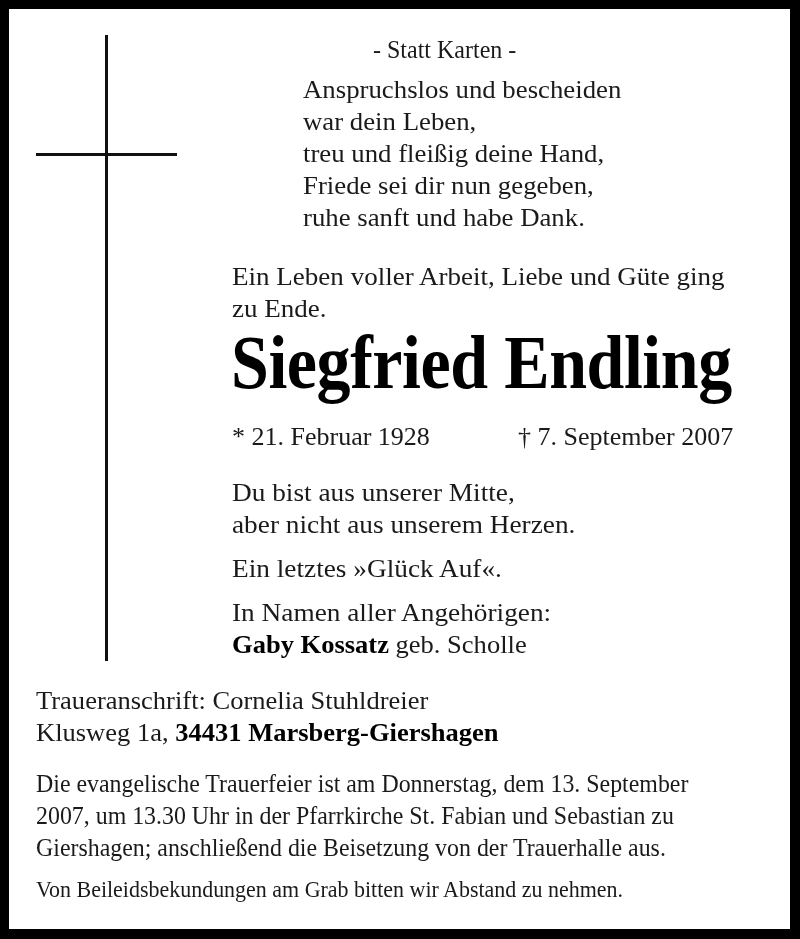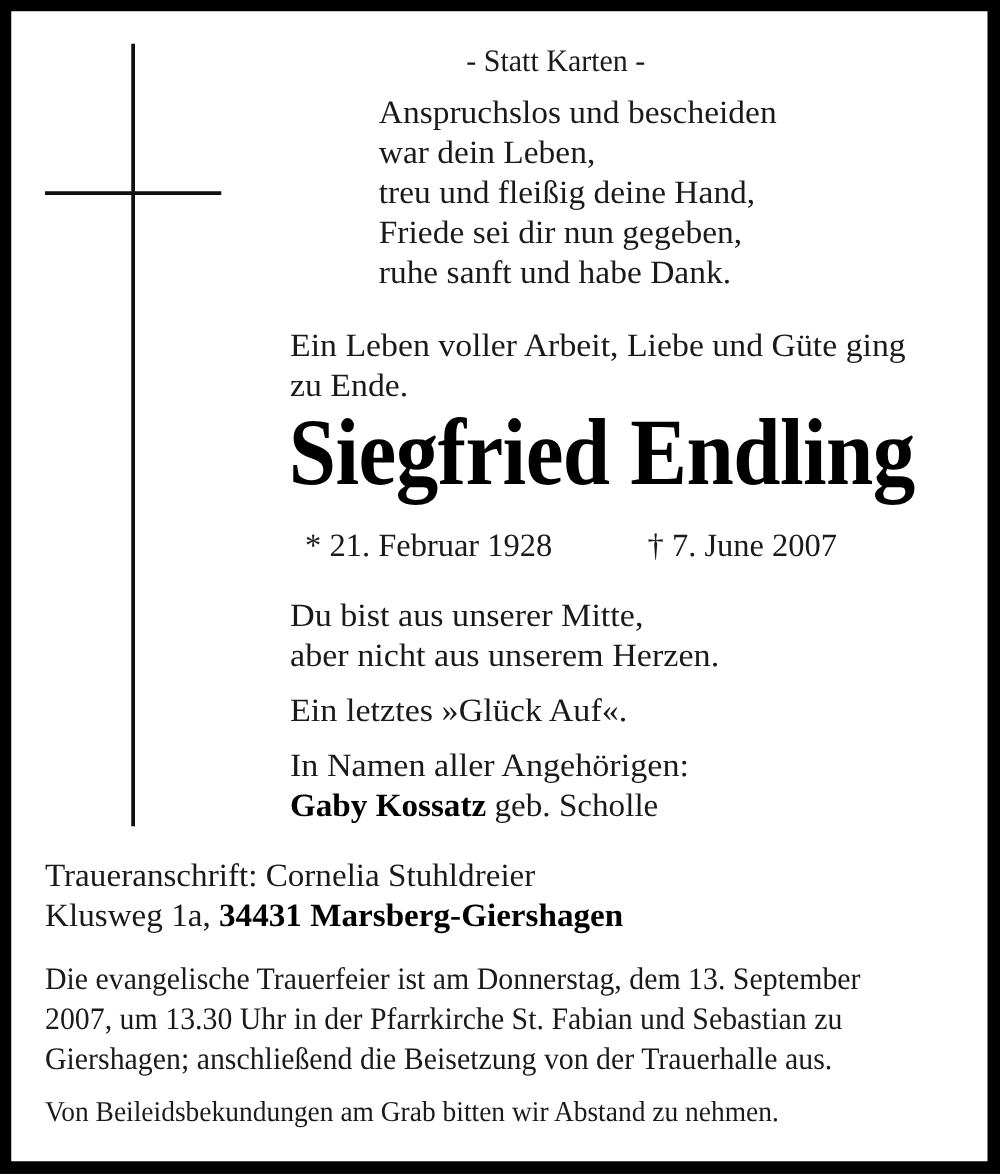--- a/index.html
+++ b/index.html
@@ -77,22 +77,22 @@
 <div class="line txt26" style="left:303px; top:109px; transform:scaleX(1.03);">war dein Leben,</div>
 <div class="line txt26" style="left:303px; top:141px; transform:scaleX(1.03);">treu und fleißig deine Hand,</div>
 <div class="line txt26" style="left:303px; top:173px; transform:scaleX(1.03);">Friede sei dir nun gegeben,</div>
 <div class="line txt26" style="left:303px; top:205px; transform:scaleX(1.03);">ruhe sanft und habe Dank.</div>
 
 <div class="line txt26" style="left:232px; top:264px; transform:scaleX(1.04);">Ein Leben voller Arbeit, Liebe und Güte ging</div>
 <div class="line txt26" style="left:232px; top:296px; transform:scaleX(1.04);">zu Ende.</div>
 
 <div class="name">Siegfried Endling</div>
 
-<div class="line txt26" style="left:244px; top:424px; transform:scaleX(1.0);">* 21. Februar 1928</div>
-<div class="line txt26" style="left:518px; top:424px; transform:scaleX(1.0);">† 7. June 2007</div>
+<div class="line txt26" style="left:232px; top:424px; transform:scaleX(1.0);">* 21. Februar 1928</div>
+<div class="line txt26" style="left:518px; top:424px; transform:scaleX(1.0);">† 7. September 2007</div>
 
 <div class="line txt26" style="left:232px; top:480px; transform:scaleX(1.05);">Du bist aus unserer Mitte,</div>
 <div class="line txt26" style="left:232px; top:512px; transform:scaleX(1.05);">aber nicht aus unserem Herzen.</div>
 
 <div class="line txt26" style="left:232px; top:556px; transform:scaleX(1.05);">Ein letztes »Glück Auf«.</div>
 
 <div class="line txt26" style="left:232px; top:600px; transform:scaleX(1.05);">In Namen aller Angehörigen:</div>
 <div class="line txt26" style="left:232px; top:632px; transform:scaleX(1.02);">
   <span class="bold">Gaby Kossatz</span>
   <span>geb. Scholle</span>

